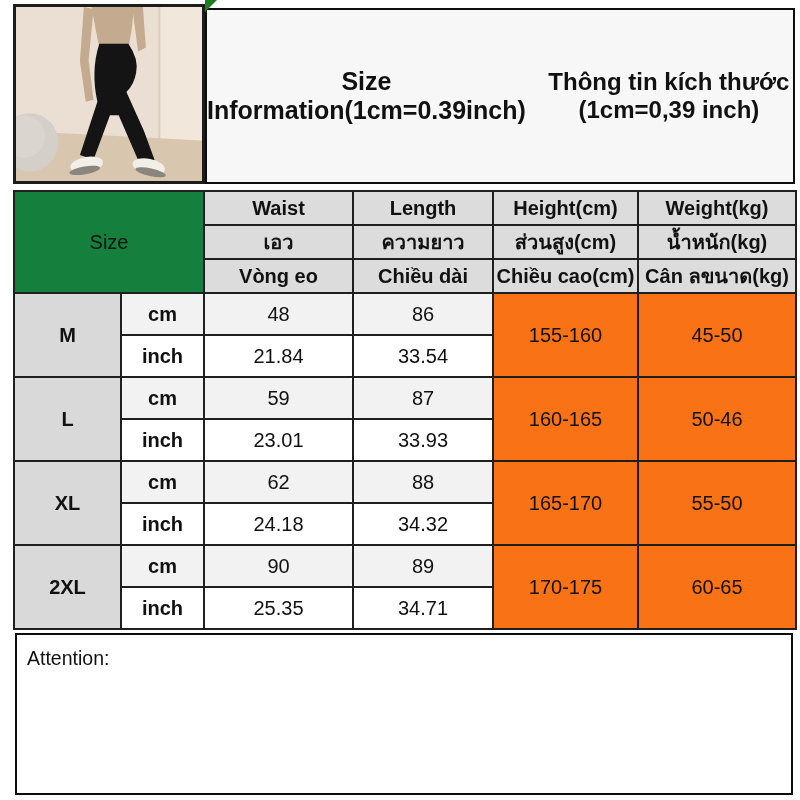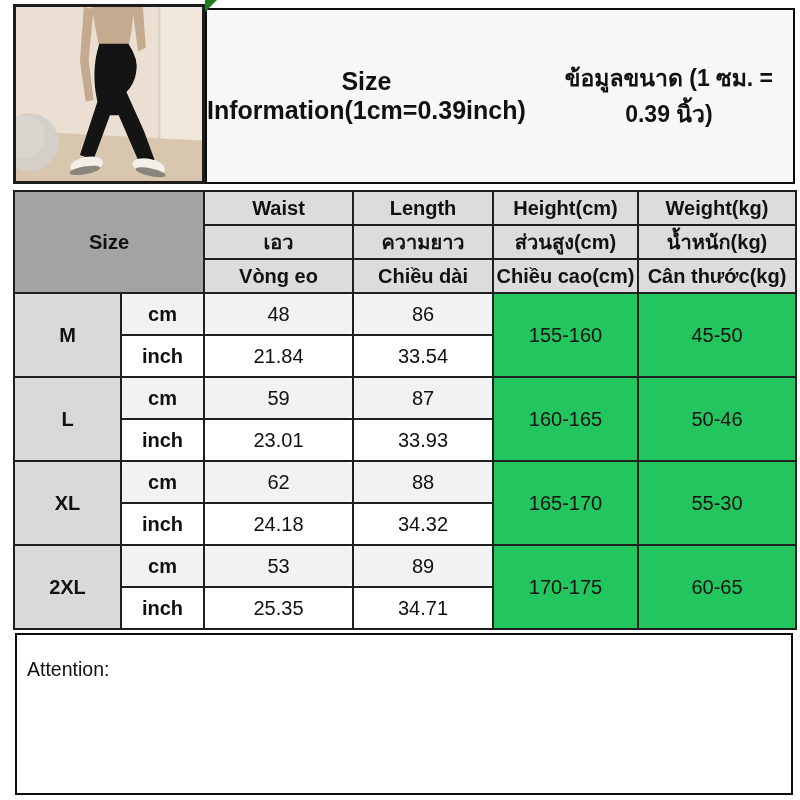--- a/index.html
+++ b/index.html
@@ -37,32 +37,32 @@
     position:absolute; left:13px; top:190px; width:782px;
     border-collapse:collapse; table-layout:fixed;
   }
   table.size-table td {
     border:2px solid #1f1f1f; text-align:center; vertical-align:middle;
     font-size:20px; overflow:hidden;
   }
   tr.hdr { height:34px; }
   tr.body-row { height:42px; }
   td.hdr-cell { background:#dcdcdc; font-weight:bold; }
-  td.size-corner { background:#a3a3a3; font-size:36px; font-weight:bold; }
+  td.size-corner { background:#15803d; font-size:36px; font-weight:normal; }
   td.sz { background:#d9d9d9; font-weight:bold; font-size:22px; }
   td.unit { font-weight:bold; font-size:19px; }
   td.cm-bg { background:#f2f2f2;border-radius:8px; }
   td.inch-bg { background:#ffffff; }
-  td.range { background:#22c55e; }
+  td.range { background:#f97316; }
 
   
   .attention-box {
     position:absolute; left:15px; top:633px; width:778px; height:162px;
     border:2px solid #0d0d0d; background:#ffffff;
-    padding:19px 10px; font-size:19.5px; line-height:31px;
+    padding:8px 10px; font-size:19.5px; line-height:31px;
   }
 </style>
 </head>
 <body>
 
 <div class="page">
 
   <div class="photo-frame">
     <svg viewBox="0 0 192 180" preserveAspectRatio="none">
       <rect x="0" y="0" width="192" height="180" fill="#eadfd2"></rect>
@@ -82,21 +82,21 @@
         <ellipse cx="137" cy="165" rx="17" ry="8" fill="#f2efe8" transform="rotate(12 137 165)"></ellipse>
         <ellipse cx="139" cy="171" rx="16" ry="4" fill="#8a857d" transform="rotate(12 139 171)"></ellipse>
       </g>
     </svg>
   </div>
 
   <div class="green-wedge"></div>
 
   <div class="title-box">
     <div class="title-en">Size Information(1cm=0.39inch)</div>
-    <div class="title-th">ข้อมูลขนาด (1 ซม. = 0.39 นิ้ว)</div>
+    <div class="title-vi">Thông tin kích thước (1cm=0,39 inch)</div>
   </div>
 
   <table class="size-table">
     <colgroup>
       <col style="width:107px">
         <col style="width:83px">
         <col style="width:149px">
       <col style="width:140px">
         <col style="width:145px">
         <col style="width:158px">
@@ -112,21 +112,21 @@
       <tr class="hdr">
         <td class="hdr-cell">เอว</td>
         <td class="hdr-cell">ความยาว</td>
         <td class="hdr-cell">ส่วนสูง(cm)</td>
         <td class="hdr-cell">น้ำหนัก(kg)</td>
       </tr>
       <tr class="hdr">
         <td class="hdr-cell">Vòng eo</td>
         <td class="hdr-cell">Chiều dài</td>
         <td class="hdr-cell">Chiều cao(cm)</td>
-        <td class="hdr-cell">Cân thước(kg)</td>
+        <td class="hdr-cell">Cân ลขนาด(kg)</td>
       </tr>
 
       <tr class="body-row">
         <td class="sz" rowspan="2">M</td>
         <td class="unit cm-bg">cm</td>
         <td class="cm-bg">48</td>
         <td class="cm-bg">86</td>
         <td class="range" rowspan="2">155-160</td>
         <td class="range" rowspan="2">45-50</td>
       </tr>
@@ -149,32 +149,32 @@
         <td class="inch-bg">23.01</td>
         <td class="inch-bg">33.93</td>
       </tr>
 
       <tr class="body-row">
         <td class="sz" rowspan="2">XL</td>
         <td class="unit cm-bg">cm</td>
         <td class="cm-bg">62</td>
         <td class="cm-bg">88</td>
         <td class="range" rowspan="2">165-170</td>
-        <td class="range" rowspan="2">55-30</td>
+        <td class="range" rowspan="2">55-50</td>
       </tr>
       <tr class="body-row">
         <td class="unit inch-bg">inch</td>
         <td class="inch-bg">24.18</td>
         <td class="inch-bg">34.32</td>
       </tr>
 
       <tr class="body-row">
         <td class="sz" rowspan="2">2XL</td>
         <td class="unit cm-bg">cm</td>
-        <td class="cm-bg">53</td>
+        <td class="cm-bg">90</td>
         <td class="cm-bg">89</td>
         <td class="range" rowspan="2">170-175</td>
         <td class="range" rowspan="2">60-65</td>
       </tr>
       <tr class="body-row">
         <td class="unit inch-bg">inch</td>
         <td class="inch-bg">25.35</td>
         <td class="inch-bg">34.71</td>
       </tr>
     </tbody>

